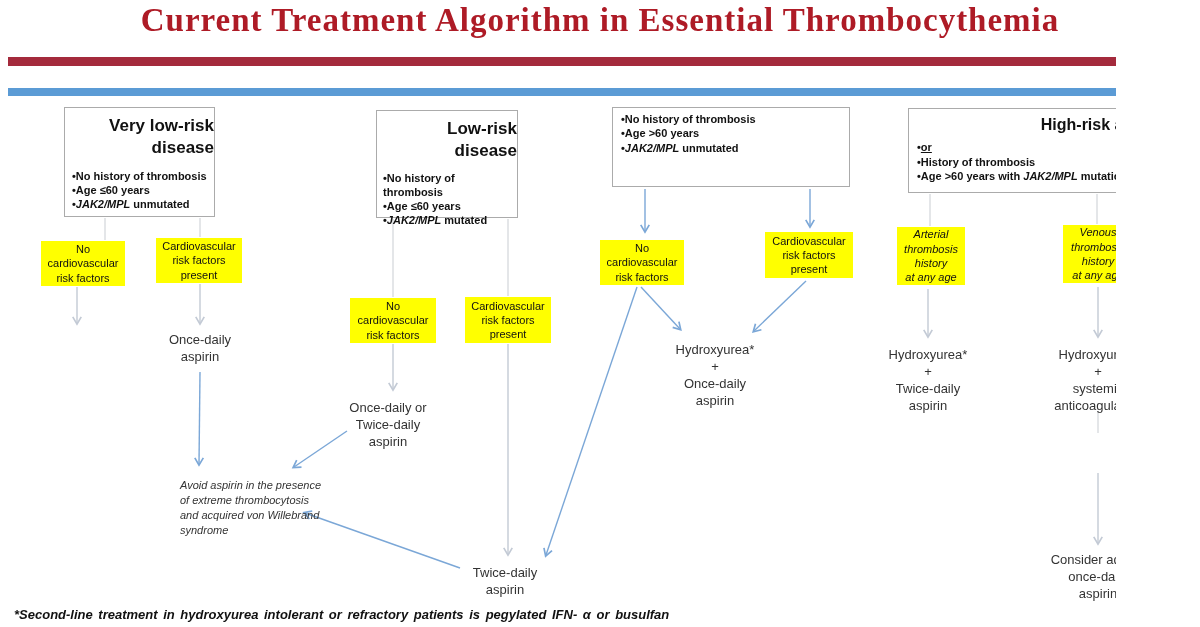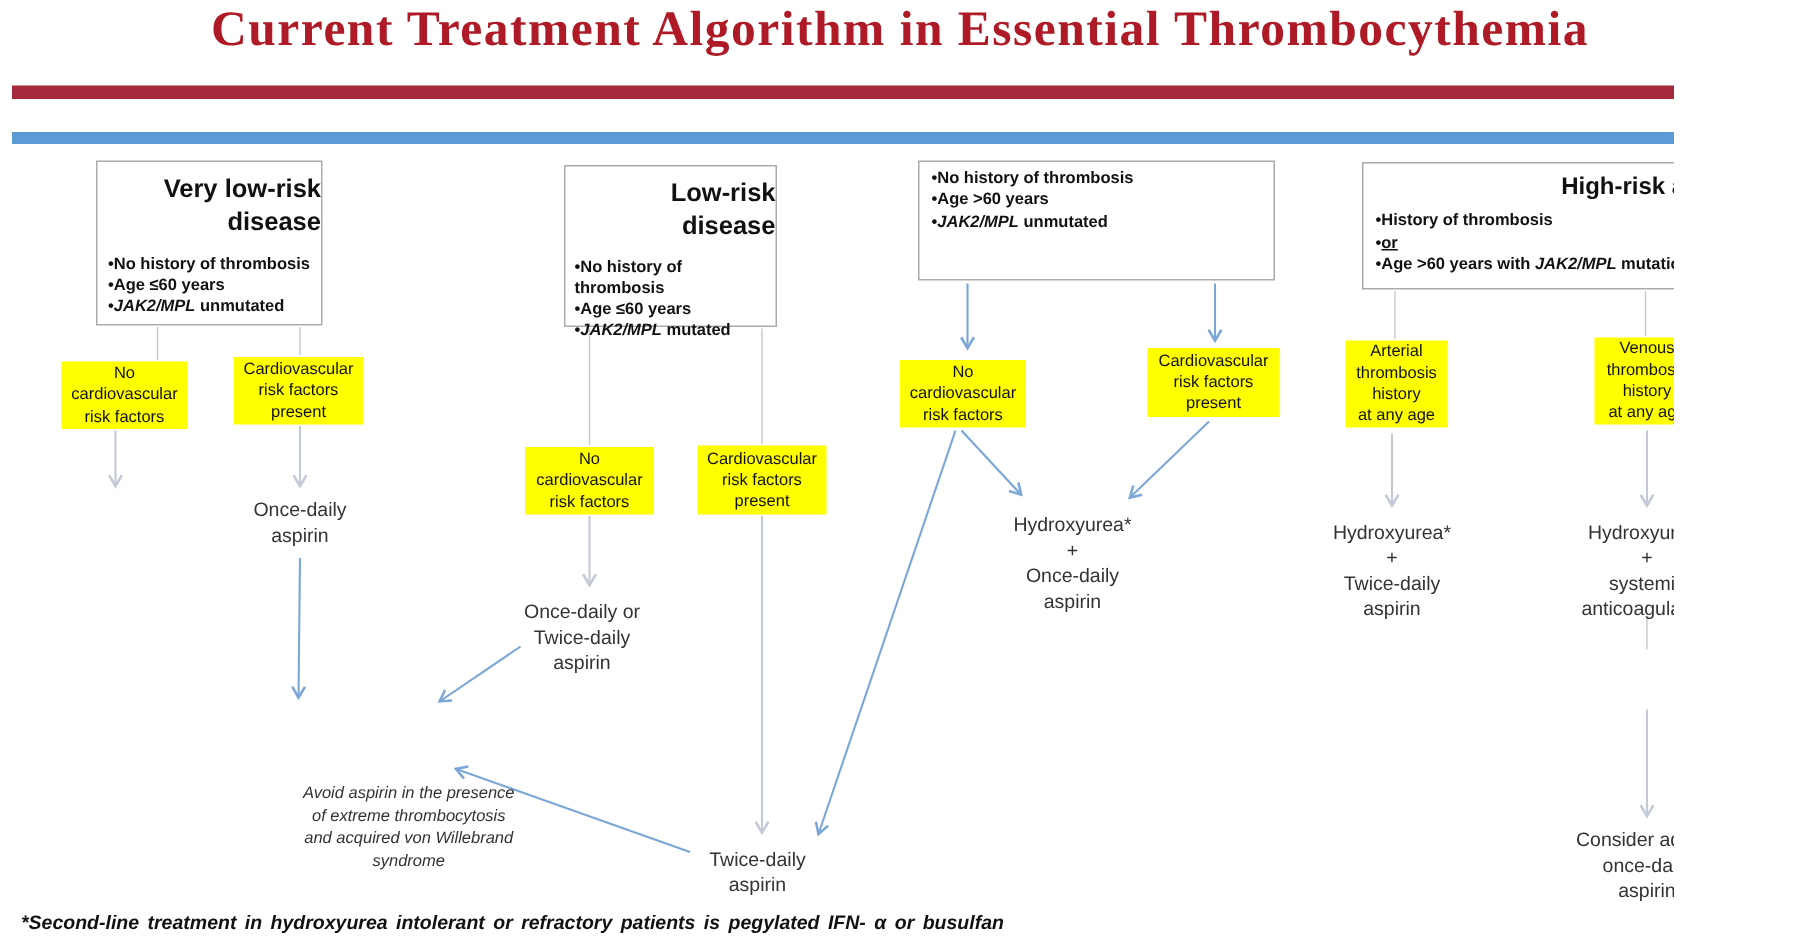--- a/index.html
+++ b/index.html
@@ -30,32 +30,32 @@
     position:absolute;background:#fff;border:1px solid var(--border-gray);
     box-sizing:border-box;text-align:center;
   }
   .hdr-title{font-weight:bold;line-height:1.28;white-space:pre-line;color:#111;text-align:right;}
   .hdr-bullets{font-weight:bold;font-size:11px;text-align:left;line-height:1.3;color:#111;}
   .hl{
     position:absolute;background:var(--highlight);box-sizing:border-box;
     display:flex;align-items:center;justify-content:center;text-align:center;
     font-size:11px;line-height:1.3;white-space:pre-line;color:#111;
   }
-  .hl.it{}
+  .hl.it{font-style:italic;}
   .hl-list{
     position:absolute;background:var(--highlight);box-sizing:border-box;
     font-size:12px;line-height:1.32;text-align:left;padding:3px 4px 3px 12px;color:#111;
   }
   .out{
     position:absolute;text-align:center;font-size:13px;line-height:1.32;
     white-space:pre-line;color:#333;
   }
   .note{
-    position:absolute;text-align:center;font-size:11px;font-style:italic;
-    line-height:1.35;white-space:pre-line;color:#333;margin-top:44px;
+    position:absolute;text-align:left;font-size:11px;font-style:italic;
+    line-height:1.35;white-space:pre-line;color:#333;
   }
   .footnote{
     position:absolute;left:14px;top:607px;font-weight:bold;font-style:italic;
     font-size:13px;word-spacing:2px;color:#111;
   }
 </style>
 </head>
 <body>
 
 <div id="canvas">
@@ -156,22 +156,22 @@
 risk factors
 present</div>
   <div class="out" style="left:665px;top:341px;width:100px">Hydroxyurea*
 +
 Once-daily
 aspirin</div>
 
   <div class="hdr-box" style="left:908px;top:108px;width:260px;height:85px">
     <div class="hdr-title" style="font-size:16px;margin-top:6px">High-risk adding</div>
     <div class="hdr-bullets" style="margin-top:5px;padding-left:8px">
+        <div><span>•</span><span style="text-decoration: underline;">or</span></div>
         <div><span>•History of thrombosis</span></div>
-        <div><span>•</span><span style="text-decoration: underline;">or</span></div>
         <div><span>•Age &gt;60 years with </span><span style="font-style: italic;">JAK2/MPL</span><span> mutation</span></div>
       </div>
   </div>
   <div class="hl it" style="left:897px;top:227px;width:68px;height:58px">Arterial
 thrombosis
 history
 at any age</div>
   <div class="hl it" style="left:1063px;top:225px;width:70px;height:58px">Venous
 thrombosis
 history

